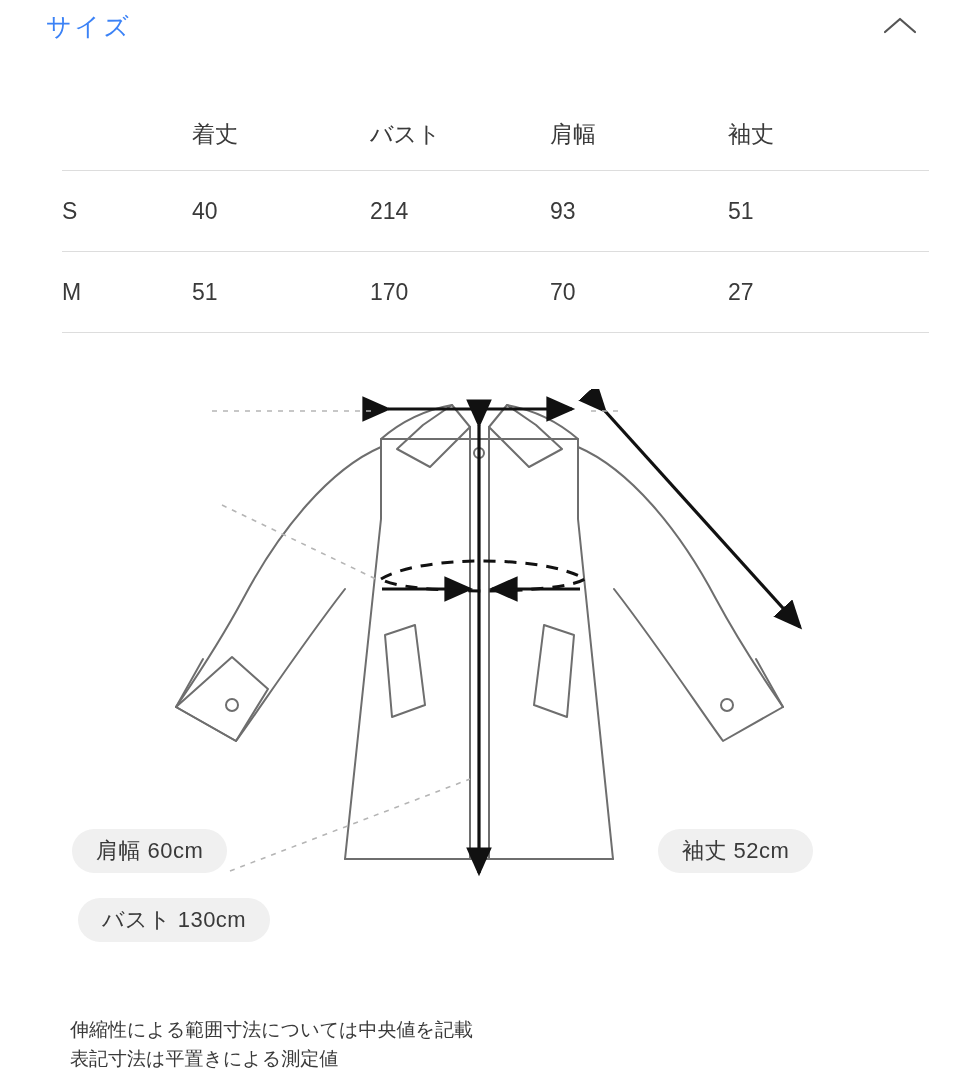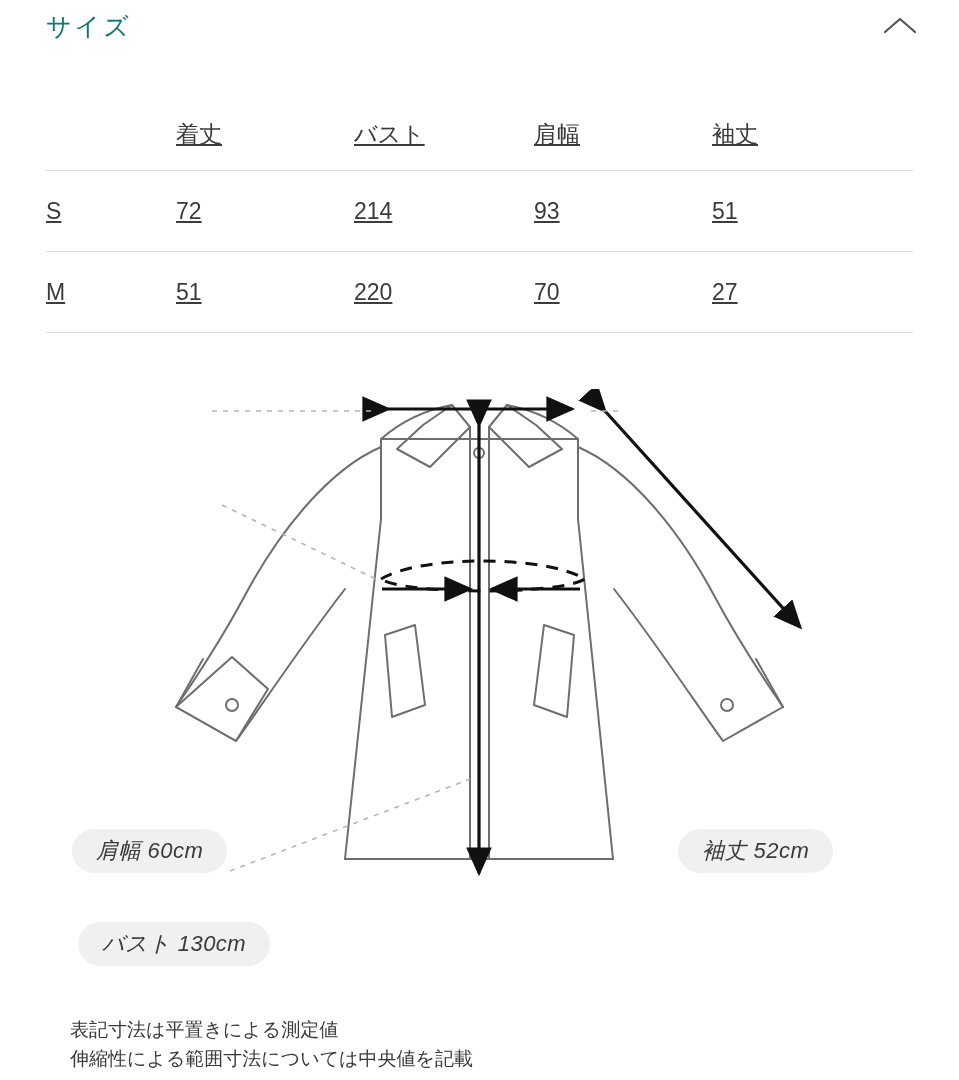--- a/index.html
+++ b/index.html
@@ -20,38 +20,37 @@
   .section-header {
     display: flex;
     align-items: center;
     justify-content: space-between;
     padding: 0 36px 0 46px;
     height: 52px;
   }
   .section-title {
     font-size: 25px;
     letter-spacing: 3px;
-    color: #0f766e;
+    color: #3b82f6;
   }
   .chevron-btn {
     width: 46px;
     height: 40px;
     display: flex;
     align-items: center;
     justify-content: center;
     cursor: pointer;
   }
   .chevron-btn svg { display: block; }
 
   
   .size-table {
-    margin: 46px 46px 0 46px;
+    margin: 46px 46px 0 62px;
     border-collapse: collapse;
     width: calc(100% - 92px);
-    text-decoration: underline;
   }
   .size-table th,
   .size-table td {
     font-weight: normal;
     font-size: 23px;
     color: #3a3a3a;
     text-align: left;
     padding: 0;
   }
   .size-table thead th {
@@ -73,43 +72,42 @@
   .col-c2     { width: 180px; }
   .col-c3     { width: 178px; }
   .col-c4     { width: auto;  }
 
   
   .diagram-wrap {
     position: relative;
     margin-top: 56px;
     width: 959px;
     height: 620px;
-    font-style: italic;
   }
   .diagram-wrap svg.garment {
     position: absolute;
     left: 0;
     top: 0;
   }
   .callout {
     position: absolute;
     background: #f0f0f0;
     border-radius: 22px;
     height: 44px;
     display: flex;
     align-items: center;
     padding: 0 24px;
     font-size: 22px;
     color: #3a3a3a;
     white-space: nowrap;
     letter-spacing: 0.5px;
   }
   #callout-shoulder { left: 72px;  top: 440px; }
-  #callout-sleeve   { left: 678px; top: 440px; }
-  #callout-bust     { left: 78px;  top: 533px; }
+  #callout-sleeve   { left: 658px; top: 440px; }
+  #callout-bust     { left: 78px;  top: 509px; }
 
   
   .footnote {
     position: absolute;
     left: 70px;
     top: 1015px;
     font-size: 19px;
     line-height: 1.55;
     color: #3a3a3a;
   }
@@ -132,29 +130,29 @@
       <th class="col-size"></th>
       <th class="col-c1">着丈</th>
       <th class="col-c2">バスト</th>
       <th class="col-c3">肩幅</th>
       <th class="col-c4">袖丈</th>
     </tr>
   </thead>
   <tbody>
     <tr>
       <td class="col-size">S</td>
-      <td class="col-c1">72</td>
+      <td class="col-c1">40</td>
       <td class="col-c2">214</td>
       <td class="col-c3">93</td>
       <td class="col-c4">51</td>
     </tr>
     <tr>
       <td class="col-size">M</td>
       <td class="col-c1">51</td>
-      <td class="col-c2">220</td>
+      <td class="col-c2">170</td>
       <td class="col-c3">70</td>
       <td class="col-c4">27</td>
     </tr>
   </tbody>
 </table>
 
 <div class="diagram-wrap">
 
   <svg class="garment" width="959" height="620" viewBox="0 0 959 620" aria-hidden="true">
     <g fill="none" stroke="#6e6e6e" stroke-width="2" stroke-linejoin="round" stroke-linecap="round">
@@ -214,15 +212,15 @@
     </g>
   </svg>
 
   <div class="callout" id="callout-shoulder">肩幅 60cm</div>
   <div class="callout" id="callout-sleeve">袖丈 52cm</div>
   <div class="callout" id="callout-bust">バスト 130cm</div>
 
 </div>
 
 <div class="footnote">
+  <div>伸縮性による範囲寸法については中央値を記載</div>
   <div>表記寸法は平置きによる測定値</div>
-  <div>伸縮性による範囲寸法については中央値を記載</div>
 </div>
 
 </body></html>

